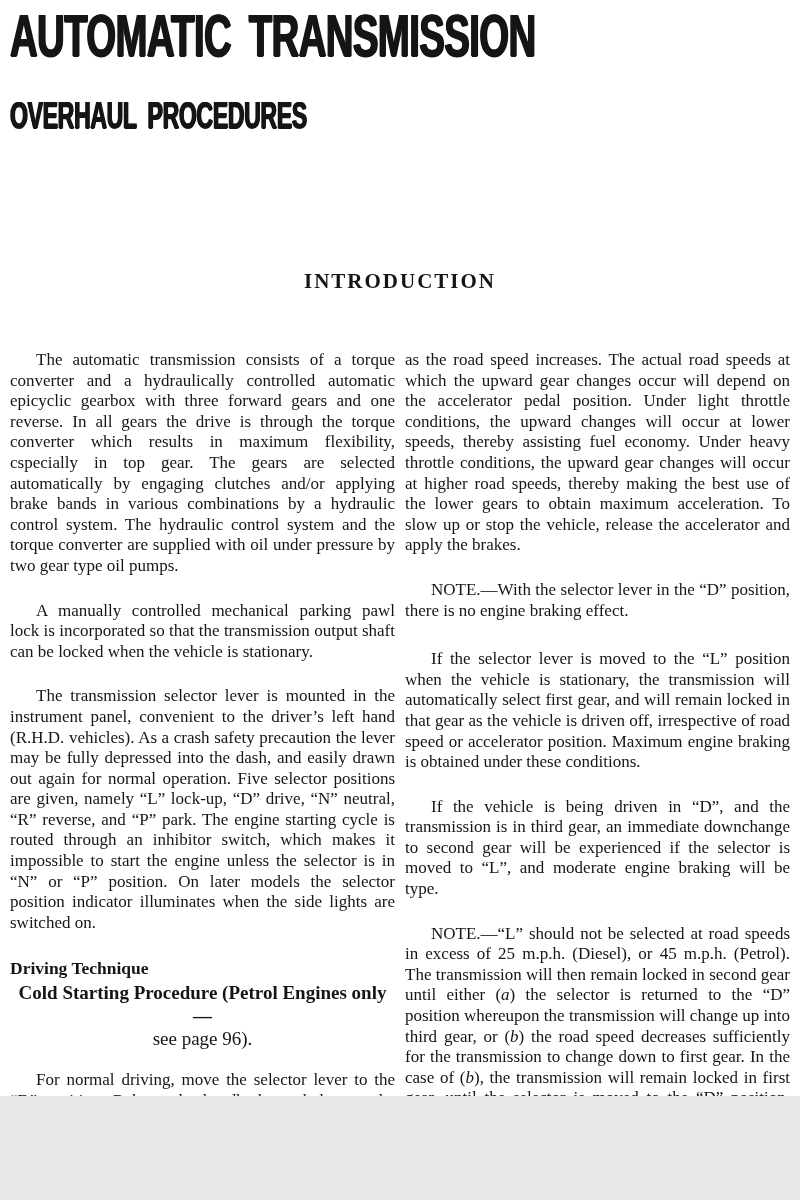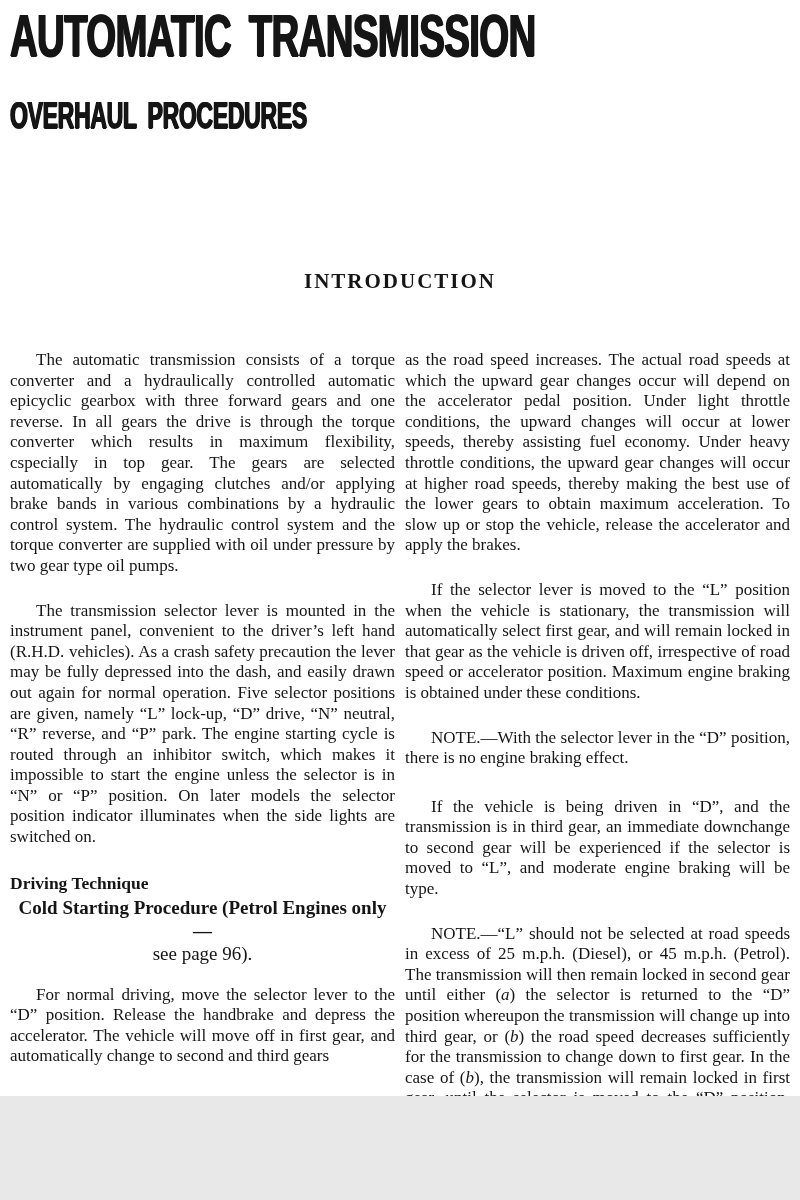--- a/index.html
+++ b/index.html
@@ -112,30 +112,31 @@
     <br>
     <h2 class="doc-subtitle">OVERHAUL PROCEDURES</h2>
   </div>
 
   <div class="intro-heading">INTRODUCTION</div>
 
   <div class="columns">
 
     <div class="col">
       <p class="body-para">The automatic transmission consists of a torque converter and a hydraulically controlled automatic epicyclic gearbox with three forward gears and one reverse.  In all gears the drive is through the torque converter which results in maximum flexibility, cspecially in top gear.  The gears are selected automatically by engaging clutches and/or applying brake bands in various combinations by a hydraulic control system.  The hydraulic control system and the torque converter are supplied with oil under pressure by two gear type oil pumps.</p>
+      <p class="body-para">A manually controlled mechanical parking pawl lock is incorporated so that the transmission output shaft can be locked when the vehicle is stationary.</p>
       <p class="body-para">The transmission selector lever is mounted in the instrument panel, convenient to the driver’s left hand (R.H.D. vehicles).  As a crash safety precaution the lever may be fully depressed into the dash, and easily drawn out again for normal operation.  Five selector positions are given, namely “L” lock-up, “D” drive, “N” neutral, “R” reverse, and “P” park.  The engine starting cycle is routed through an inhibitor switch, which makes it impossible to start the engine unless the selector is in “N” or “P” position.  On later models the selector position indicator illuminates when the side lights are switched on.</p>
       <h3 class="sub-heading">Driving Technique</h3>
       <p class="body-para sub-heading-2"><span class="bold-part">Cold Starting Procedure (Petrol Engines only—</span><br><span>see page 96).</span></p>
       <p class="body-para last-para">For normal driving, move the selector lever to the “D” position.  Release the handbrake and depress the accelerator.  The vehicle will move off in first gear, and automatically change to second and third gears</p>
     </div>
 
     <div class="col">
       <p class="body-para no-indent">as the road speed increases.  The actual road speeds at which the upward gear changes occur will depend on the accelerator pedal position.  Under light throttle conditions, the upward changes will occur at lower speeds, thereby assisting fuel economy.  Under heavy throttle conditions, the upward gear changes will occur at higher road speeds, thereby making the best use of the lower gears to obtain maximum acceleration.  To slow up or stop the vehicle, release the accelerator and apply the brakes.</p>
+      <p class="body-para note-para">NOTE.—With the selector lever in the “D” position, there is no engine braking effect.</p>
       <p class="body-para">If the selector lever is moved to the “L” position when the vehicle is stationary, the transmission will automatically select first gear, and will remain locked in that gear as the vehicle is driven off, irrespective of road speed or accelerator position.  Maximum engine braking is obtained under these conditions.</p>
-      <p class="body-para note-para">NOTE.—With the selector lever in the “D” position, there is no engine braking effect.</p>
       <p class="body-para">If the vehicle is being driven in “D”, and the transmission is in third gear, an immediate downchange to second gear will be experienced if the selector is moved to “L”, and moderate engine braking will be type.</p>
       <p class="body-para last-para"><span>NOTE.—“L” should not be selected at road speeds in excess of 25 m.p.h. (Diesel), or 45 m.p.h. (Petrol).  The transmission will then remain locked in second gear until either (</span><span class="italic-var">a</span><span>) the selector is returned to the “D” position whereupon the transmission will change up into third gear, or (</span><span class="italic-var">b</span><span>) the road speed decreases sufficiently for the transmission to change down to first gear.  In the case of (</span><span class="italic-var">b</span><span>), the transmission will remain locked in first gear, until the selector is moved to the “D” position, thus making upward changes possible.</span></p>
     </div>
 
   </div>
 
 
 </div>
 
 </body></html>

